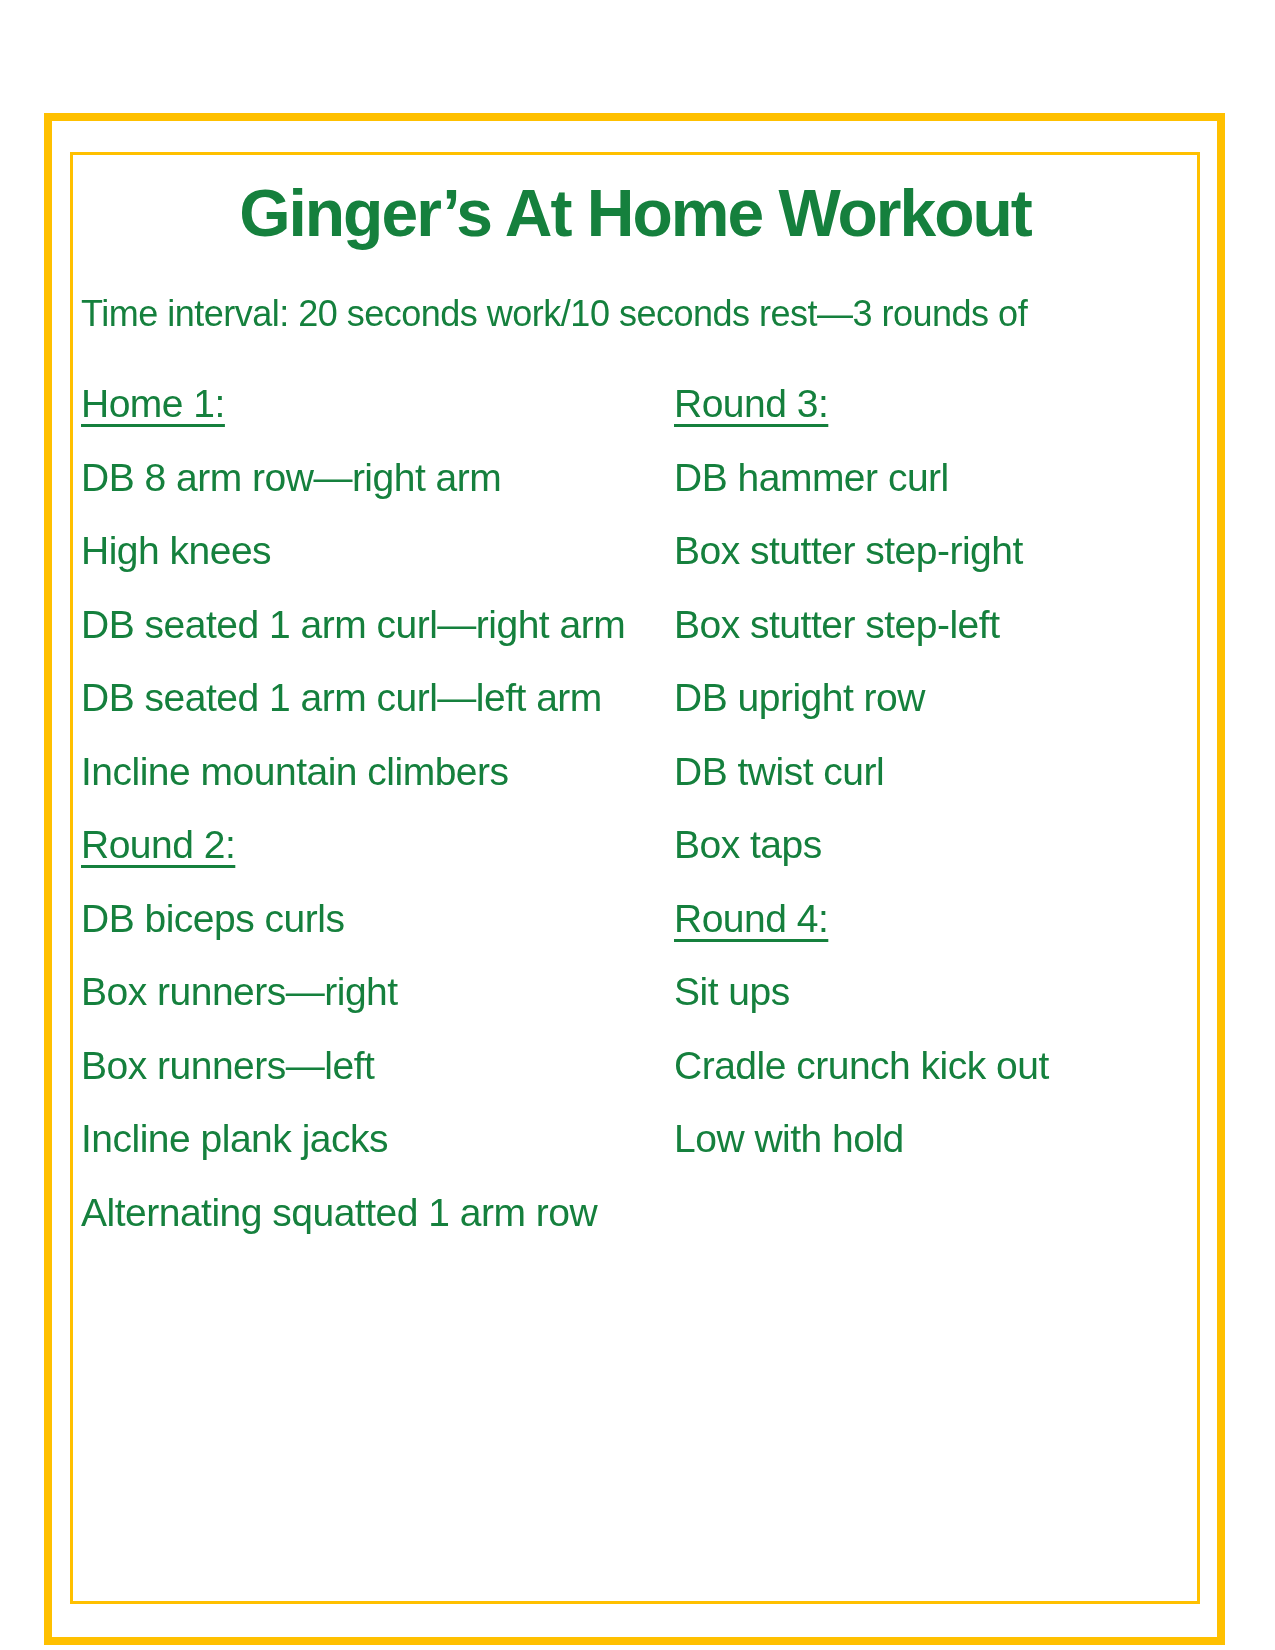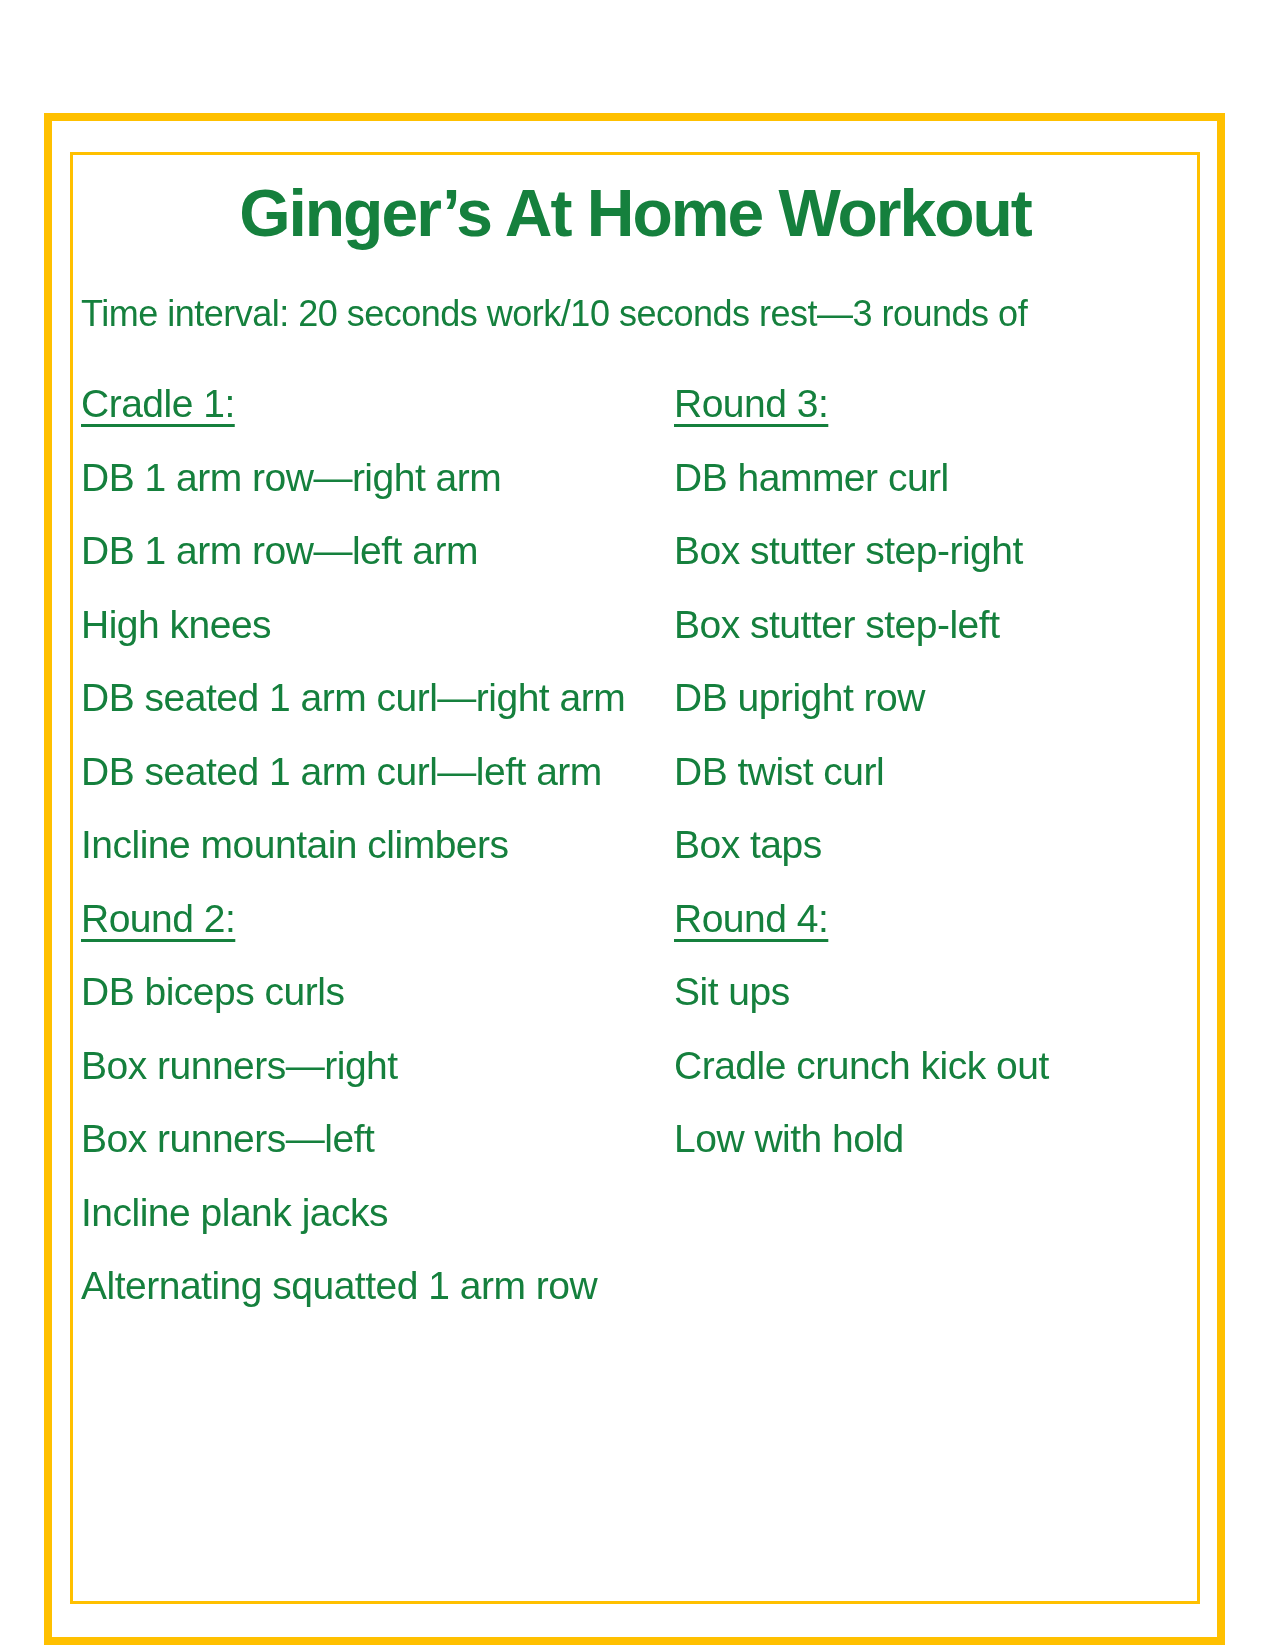--- a/index.html
+++ b/index.html
@@ -92,23 +92,22 @@
 
       <h1 class="title">Ginger’s At Home Workout</h1>
 
       <div class="intro">
         <div class="intro-line">Time interval: 20 seconds work/10 seconds rest—3 rounds of</div>
       </div>
 
       <div class="columns">
 
         <div class="col col-left">
-          <div class="row header">Cradle 1:</div>
-          <div class="row">DB 1 arm row—right arm</div>
-          <div class="row">DB 1 arm row—left arm</div>
+          <div class="row header">Home 1:</div>
+          <div class="row">DB 8 arm row—right arm</div>
           <div class="row">High knees</div>
           <div class="row">DB seated 1 arm curl—right arm</div>
           <div class="row">DB seated 1 arm curl—left arm</div>
           <div class="row">Incline mountain climbers</div>
           <div class="row header">Round 2:</div>
           <div class="row">DB biceps curls</div>
           <div class="row">Box runners—right</div>
           <div class="row">Box runners—left</div>
           <div class="row">Incline plank jacks</div>
           <div class="row">Alternating squatted 1 arm row</div>

